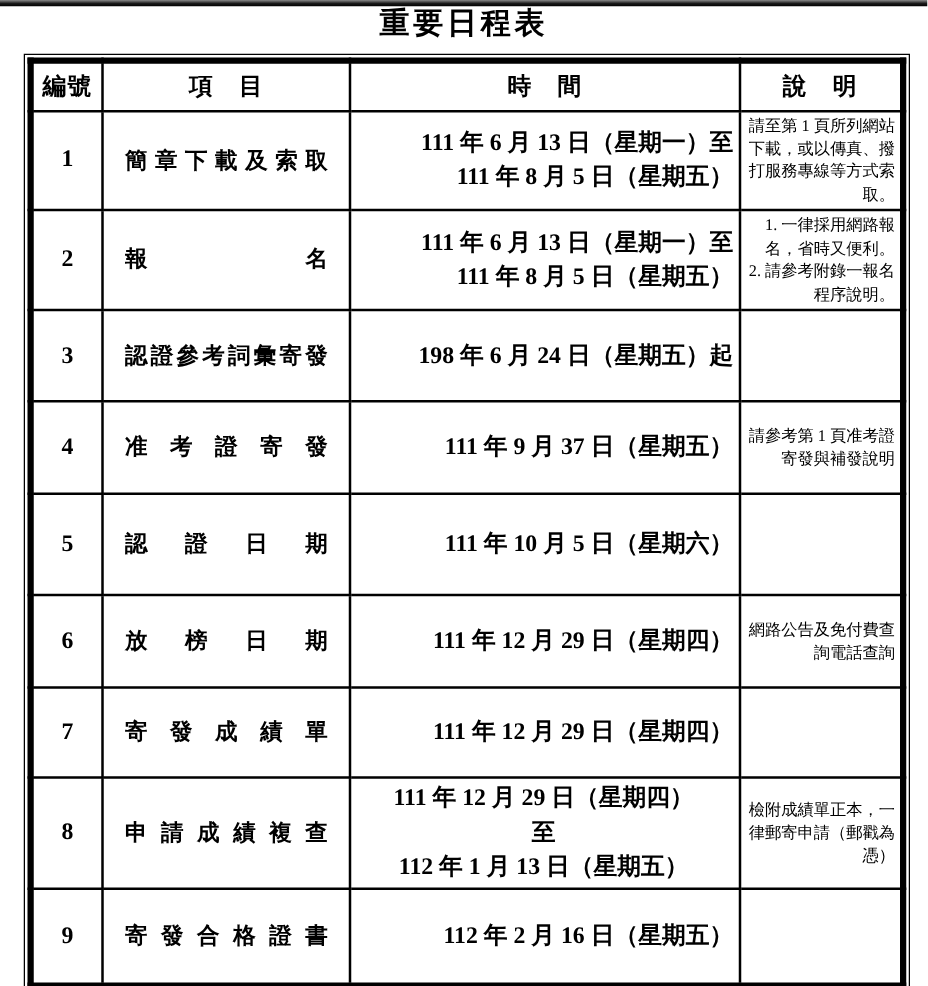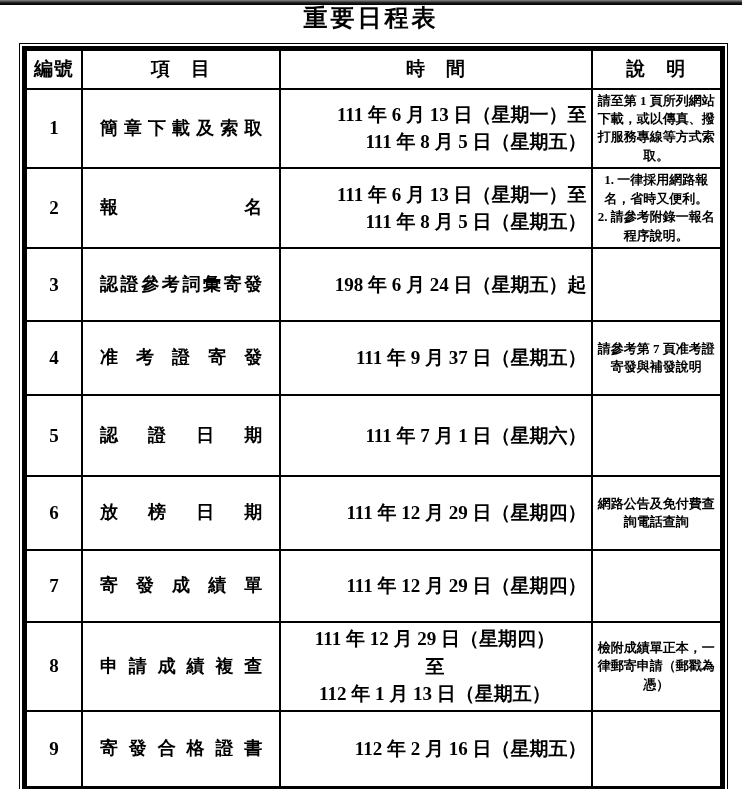--- a/index.html
+++ b/index.html
@@ -73,22 +73,21 @@
     white-space: pre-line;
     line-height: 1.45;
     text-align: right;
   }
   td.time.center { text-align: center; padding-left: 2px; }
   td.note {
     font-size: 13px;
     line-height: 1.42;
     padding: 3px 5px 3px 7px;
     white-space: pre-line;
-    text-align: center;
-    font-weight: bold;
+    text-align: right;
   }
 </style>
 </head>
 <body>
 
 <div class="top-bar"></div>
 
 <h1 class="doc-title">重要日程表</h1>
 
 <div class="table-wrap">
@@ -162,34 +161,34 @@
         <td class="item">
             <div class="item-flex">
               <span>准</span>
               <span>考</span>
               <span>證</span>
               <span>寄</span>
               <span>發</span>
             </div>
           </td>
         <td class="time">111 年 9 月 37 日（星期五）</td>
-        <td class="note">請參考第 7 頁准考證寄發與補發說明</td>
+        <td class="note">請參考第 1 頁准考證寄發與補發說明</td>
       </tr>
 
       <tr style="height:81px">
         <td class="num">5</td>
         <td class="item">
             <div class="item-flex">
               <span>認</span>
               <span>證</span>
               <span>日</span>
               <span>期</span>
             </div>
           </td>
-        <td class="time">111 年 7 月 1 日（星期六）</td>
+        <td class="time">111 年 10 月 5 日（星期六）</td>
         <td class="note"></td>
       </tr>
 
       <tr style="height:74px">
         <td class="num">6</td>
         <td class="item">
             <div class="item-flex">
               <span>放</span>
               <span>榜</span>
               <span>日</span>

